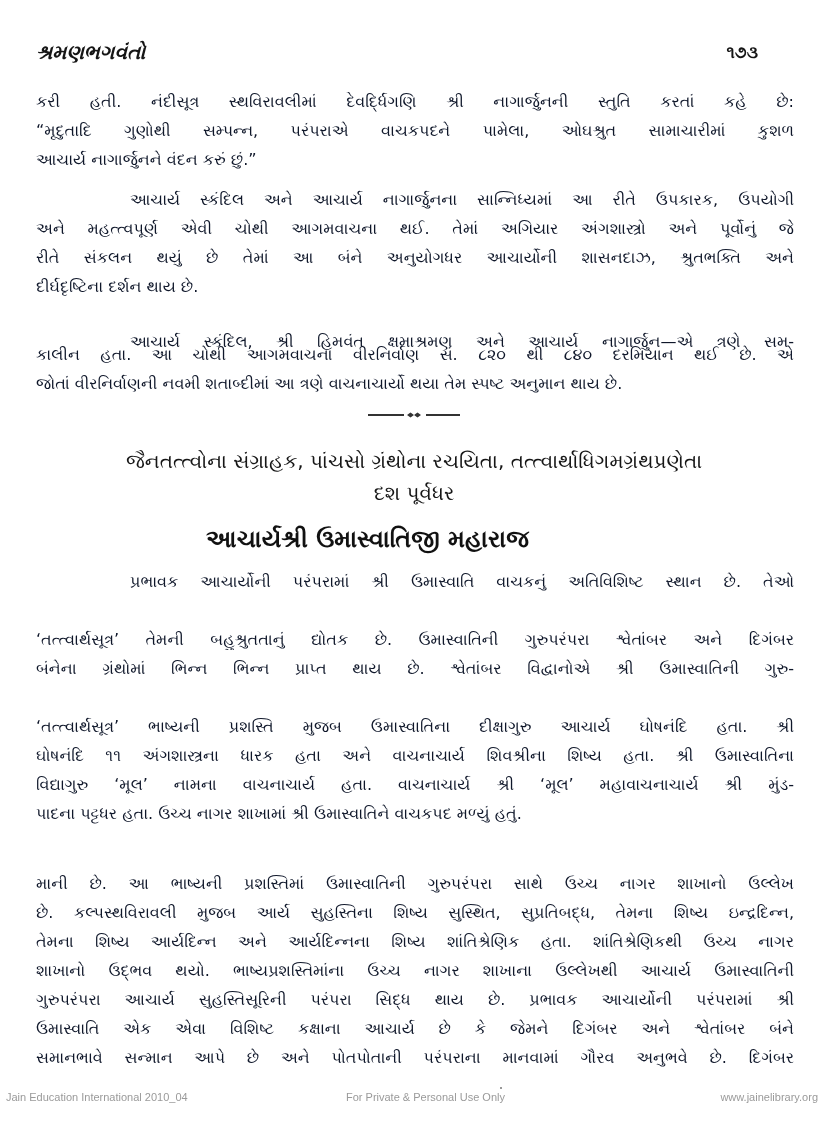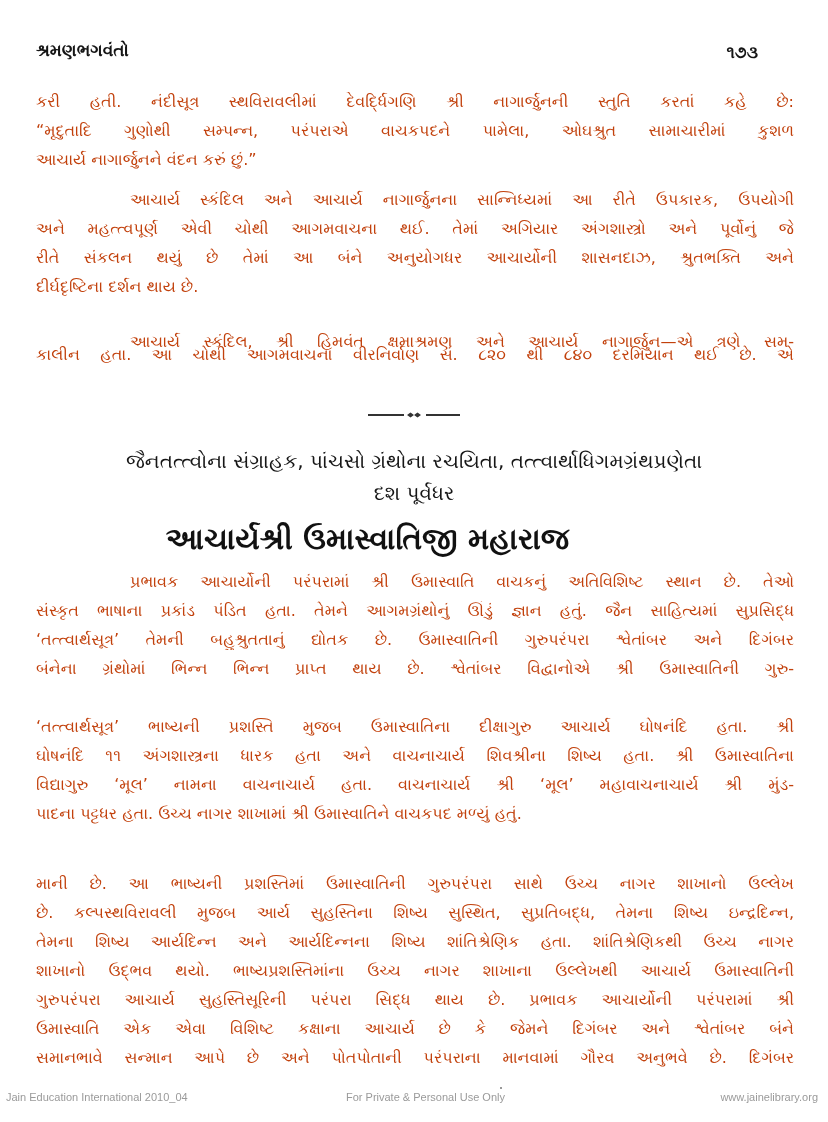--- a/index.html
+++ b/index.html
@@ -16,40 +16,41 @@
       color: #1a1a1a;
     }
     .page {
       position: absolute;
       left: 0; top: 0;
       width: 828px; height: 1122px;
     }
     .running-head {
       position: absolute;
       left: 36px; top: 40px;
-      font-size: 17px;
+      font-size: 20px;
       font-weight: bold;
       color: #151515;
+      font-style: italic;
     }
     .page-number {
       position: absolute;
       right: 70px; top: 42px;
       font-size: 17px;
       font-weight: bold;
       color: #151515;
     }
     .line {
       position: absolute;
       left: 36px;
       width: 758px;
       font-size: 16px;
       line-height: 20px;
       white-space: nowrap;
       overflow: hidden;
-      color: #c2410c;
+      color: #0f172a;
       text-align: justify;
       text-align-last: justify;
     }
     .line.last {
       text-align-last: left;
     }
     .line.indent {
       left: 130px;
       width: 664px;
     }
@@ -74,21 +75,21 @@
       text-align: center;
       font-size: 20px;
       line-height: 26px;
       color: #161616;
       white-space: nowrap;
     }
     .main-heading {
       position: absolute;
       left: 0; width: 735px;
       text-align: center;
-      font-size: 30px;
+      font-size: 24px;
       line-height: 38px;
       font-weight: bold;
       color: #111;
       white-space: nowrap;
     }
     .footer {
       position: absolute;
       top: 1091px;
       font-family: "Liberation Sans", sans-serif;
       font-size: 11px;
@@ -117,35 +118,35 @@
   <div class="line" style="top:121px">“મૃદુતાદિ ગુણોથી સમ્પન્ન, પરંપરાએ વાચકપદને પામેલા, ઓઘશ્રુત સામાચારીમાં કુશળ</div>
   <div class="line last" style="top:150px">આચાર્ય નાગાર્જુનને વંદન કરું છું.”</div>
 
   <div class="line indent" style="top:190px">આચાર્ય સ્કંદિલ અને આચાર્ય નાગાર્જુનના સાન્નિધ્યમાં આ રીતે ઉપકારક, ઉપયોગી</div>
   <div class="line" style="top:219px">અને મહત્ત્વપૂર્ણ એવી ચોથી આગમવાચના થઈ. તેમાં અગિયાર અંગશાસ્ત્રો અને પૂર્વોનું જે</div>
   <div class="line" style="top:248px">રીતે સંકલન થયું છે તેમાં આ બંને અનુયોગધર આચાર્યોની શાસનદાઝ, શ્રુતભક્તિ અને</div>
   <div class="line last" style="top:277px">દીર્ઘદૃષ્ટિના દર્શન થાય છે.</div>
 
   <div class="line indent" style="top:332px">આચાર્ય સ્કંદિલ, શ્રી હિમવંત ક્ષમાશ્રમણ અને આચાર્ય નાગાર્જુન—એ ત્રણે સમ-</div>
   <div class="line" style="top:345px">કાલીન હતા. આ ચોથી આગમવાચના વીરનિર્વાણ સં. ૮૨૦ થી ૮૪૦ દરમિયાન થઈ છે. એ</div>
+  <div class="line last" style="top:374px">જોતાં વીરનિર્વાણની નવમી શતાબ્દીમાં આ ત્રણે વાચનાચાર્યો થયા તેમ સ્પષ્ટ અનુમાન થાય છે.</div>
 
   <div class="separator">
     <div class="bar" style="left:0;width:36px"></div>
     <svg class="diamond" viewBox="0 0 14 6">
       <path d="M0 3 L3.5 0.5 L7 3 L3.5 5.5 Z M7 3 L10.5 0.5 L14 3 L10.5 5.5 Z" fill="#333"></path>
     </svg>
     <div class="bar" style="left:58px;width:34px"></div>
   </div>
 
   <div class="sub-heading" style="top:448px">જૈનતત્ત્વોના સંગ્રાહક, પાંચસો ગ્રંથોના રચયિતા, તત્ત્વાર્થાધિગમગ્રંથપ્રણેતા</div>
   <div class="sub-heading" style="top:480px">દશ પૂર્વધર</div>
   <div class="main-heading" style="top:520px">આચાર્યશ્રી ઉમાસ્વાતિજી મહારાજ</div>
 
   <div class="line indent" style="top:572px">પ્રભાવક આચાર્યોની પરંપરામાં શ્રી ઉમાસ્વાતિ વાચકનું અતિવિશિષ્ટ સ્થાન છે. તેઓ</div>
-  <div class="line" style="top:601px">સંસ્કૃત ભાષાના પ્રકાંડ પંડિત હતા. તેમને આગમગ્રંથોનું ઊંડું જ્ઞાન હતું. જૈન સાહિત્યમાં સુપ્રસિદ્ધ</div>
   <div class="line" style="top:630px">‘તત્ત્વાર્થસૂત્ર’ તેમની બહુશ્રુતતાનું દ્યોતક છે. ઉમાસ્વાતિની ગુરુપરંપરા શ્વેતાંબર અને દિગંબર</div>
   <div class="line" style="top:659px">બંનેના ગ્રંથોમાં ભિન્ન ભિન્ન પ્રાપ્ત થાય છે. શ્વેતાંબર વિદ્વાનોએ શ્રી ઉમાસ્વાતિની ગુરુ-</div>
   <div class="line" style="top:717px">‘તત્ત્વાર્થસૂત્ર’ ભાષ્યની પ્રશસ્તિ મુજબ ઉમાસ્વાતિના દીક્ષાગુરુ આચાર્ય ઘોષનંદિ હતા. શ્રી</div>
   <div class="line" style="top:746px">ઘોષનંદિ ૧૧ અંગશાસ્ત્રના ધારક હતા અને વાચનાચાર્ય શિવશ્રીના શિષ્ય હતા. શ્રી ઉમાસ્વાતિના</div>
   <div class="line" style="top:775px">વિદ્યાગુરુ ‘મૂલ’ નામના વાચનાચાર્ય હતા. વાચનાચાર્ય શ્રી ‘મૂલ’ મહાવાચનાચાર્ય શ્રી મુંડ-</div>
   <div class="line last" style="top:804px">પાદના પટ્ટધર હતા. ઉચ્ચ નાગર શાખામાં શ્રી ઉમાસ્વાતિને વાચકપદ મળ્યું હતું.</div>
 
   <div class="line" style="top:874px">માની છે. આ ભાષ્યની પ્રશસ્તિમાં ઉમાસ્વાતિની ગુરુપરંપરા સાથે ઉચ્ચ નાગર શાખાનો ઉલ્લેખ</div>
   <div class="line" style="top:903px">છે. કલ્પસ્થવિરાવલી મુજબ આર્ય સુહસ્તિના શિષ્ય સુસ્થિત, સુપ્રતિબદ્ધ, તેમના શિષ્ય ઇન્દ્રદિન્ન,</div>
   <div class="line" style="top:932px">તેમના શિષ્ય આર્યદિન્ન અને આર્યદિન્નના શિષ્ય શાંતિશ્રેણિક હતા. શાંતિશ્રેણિકથી ઉચ્ચ નાગર</div>

